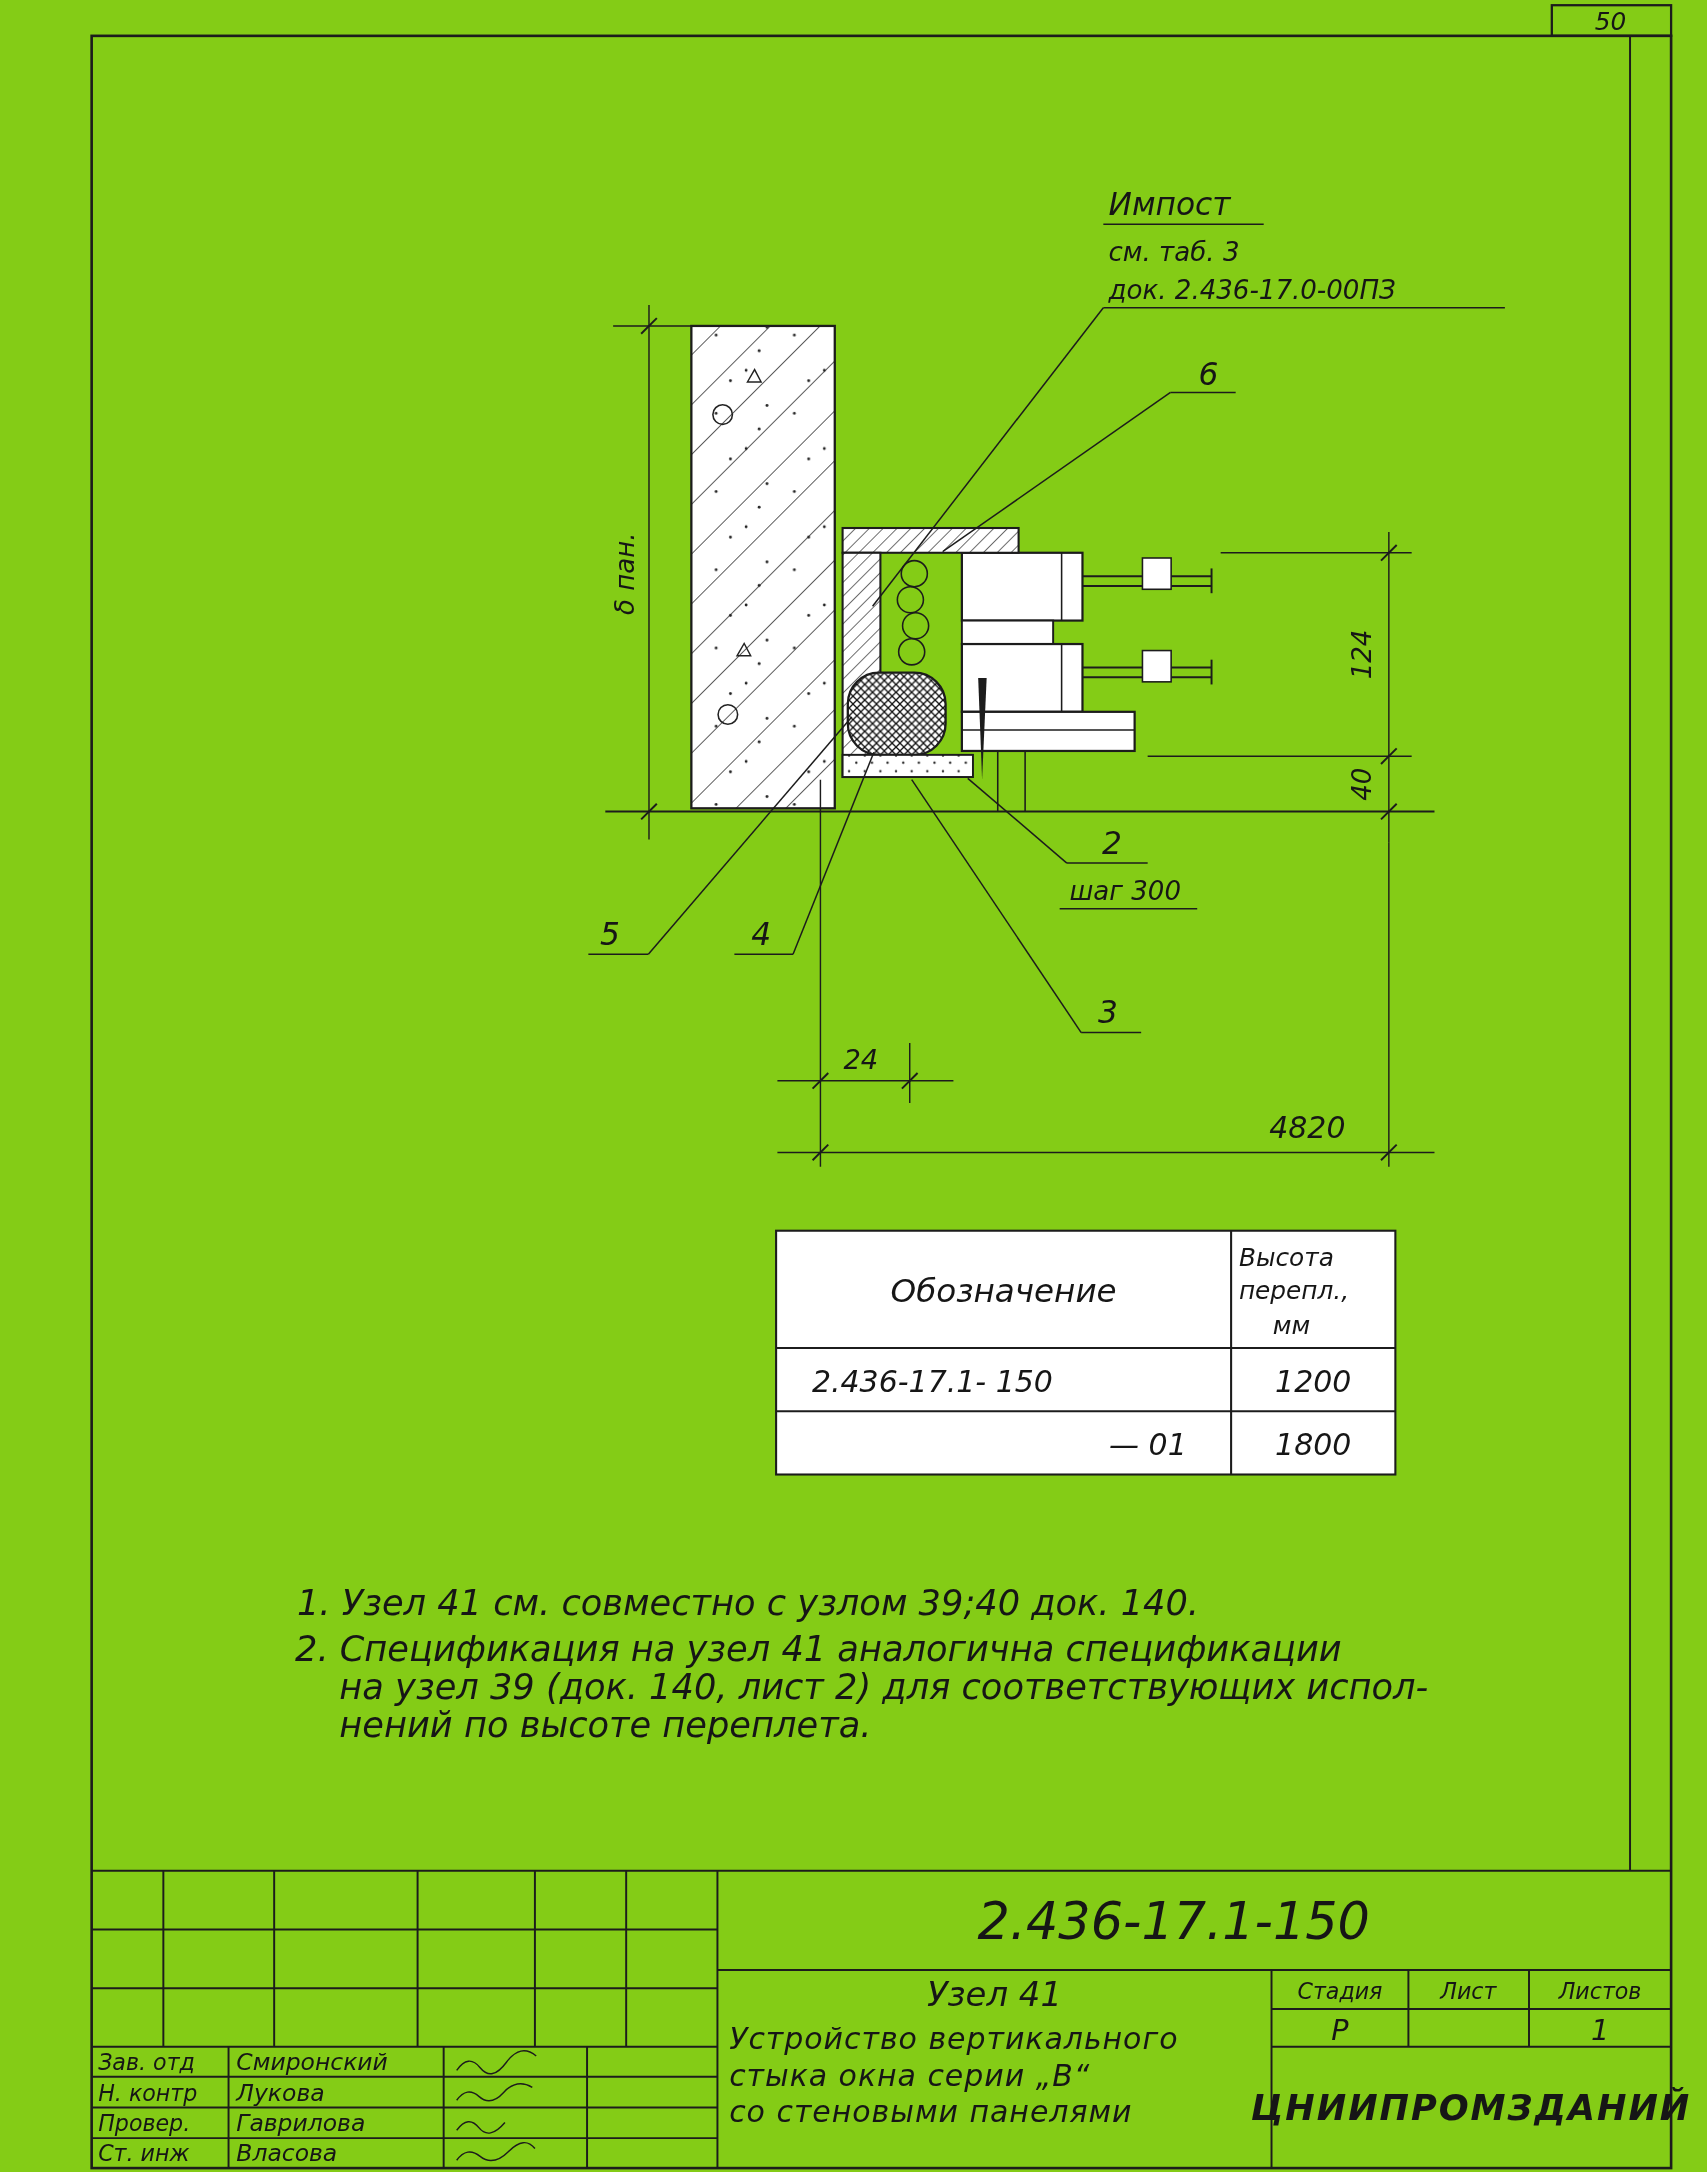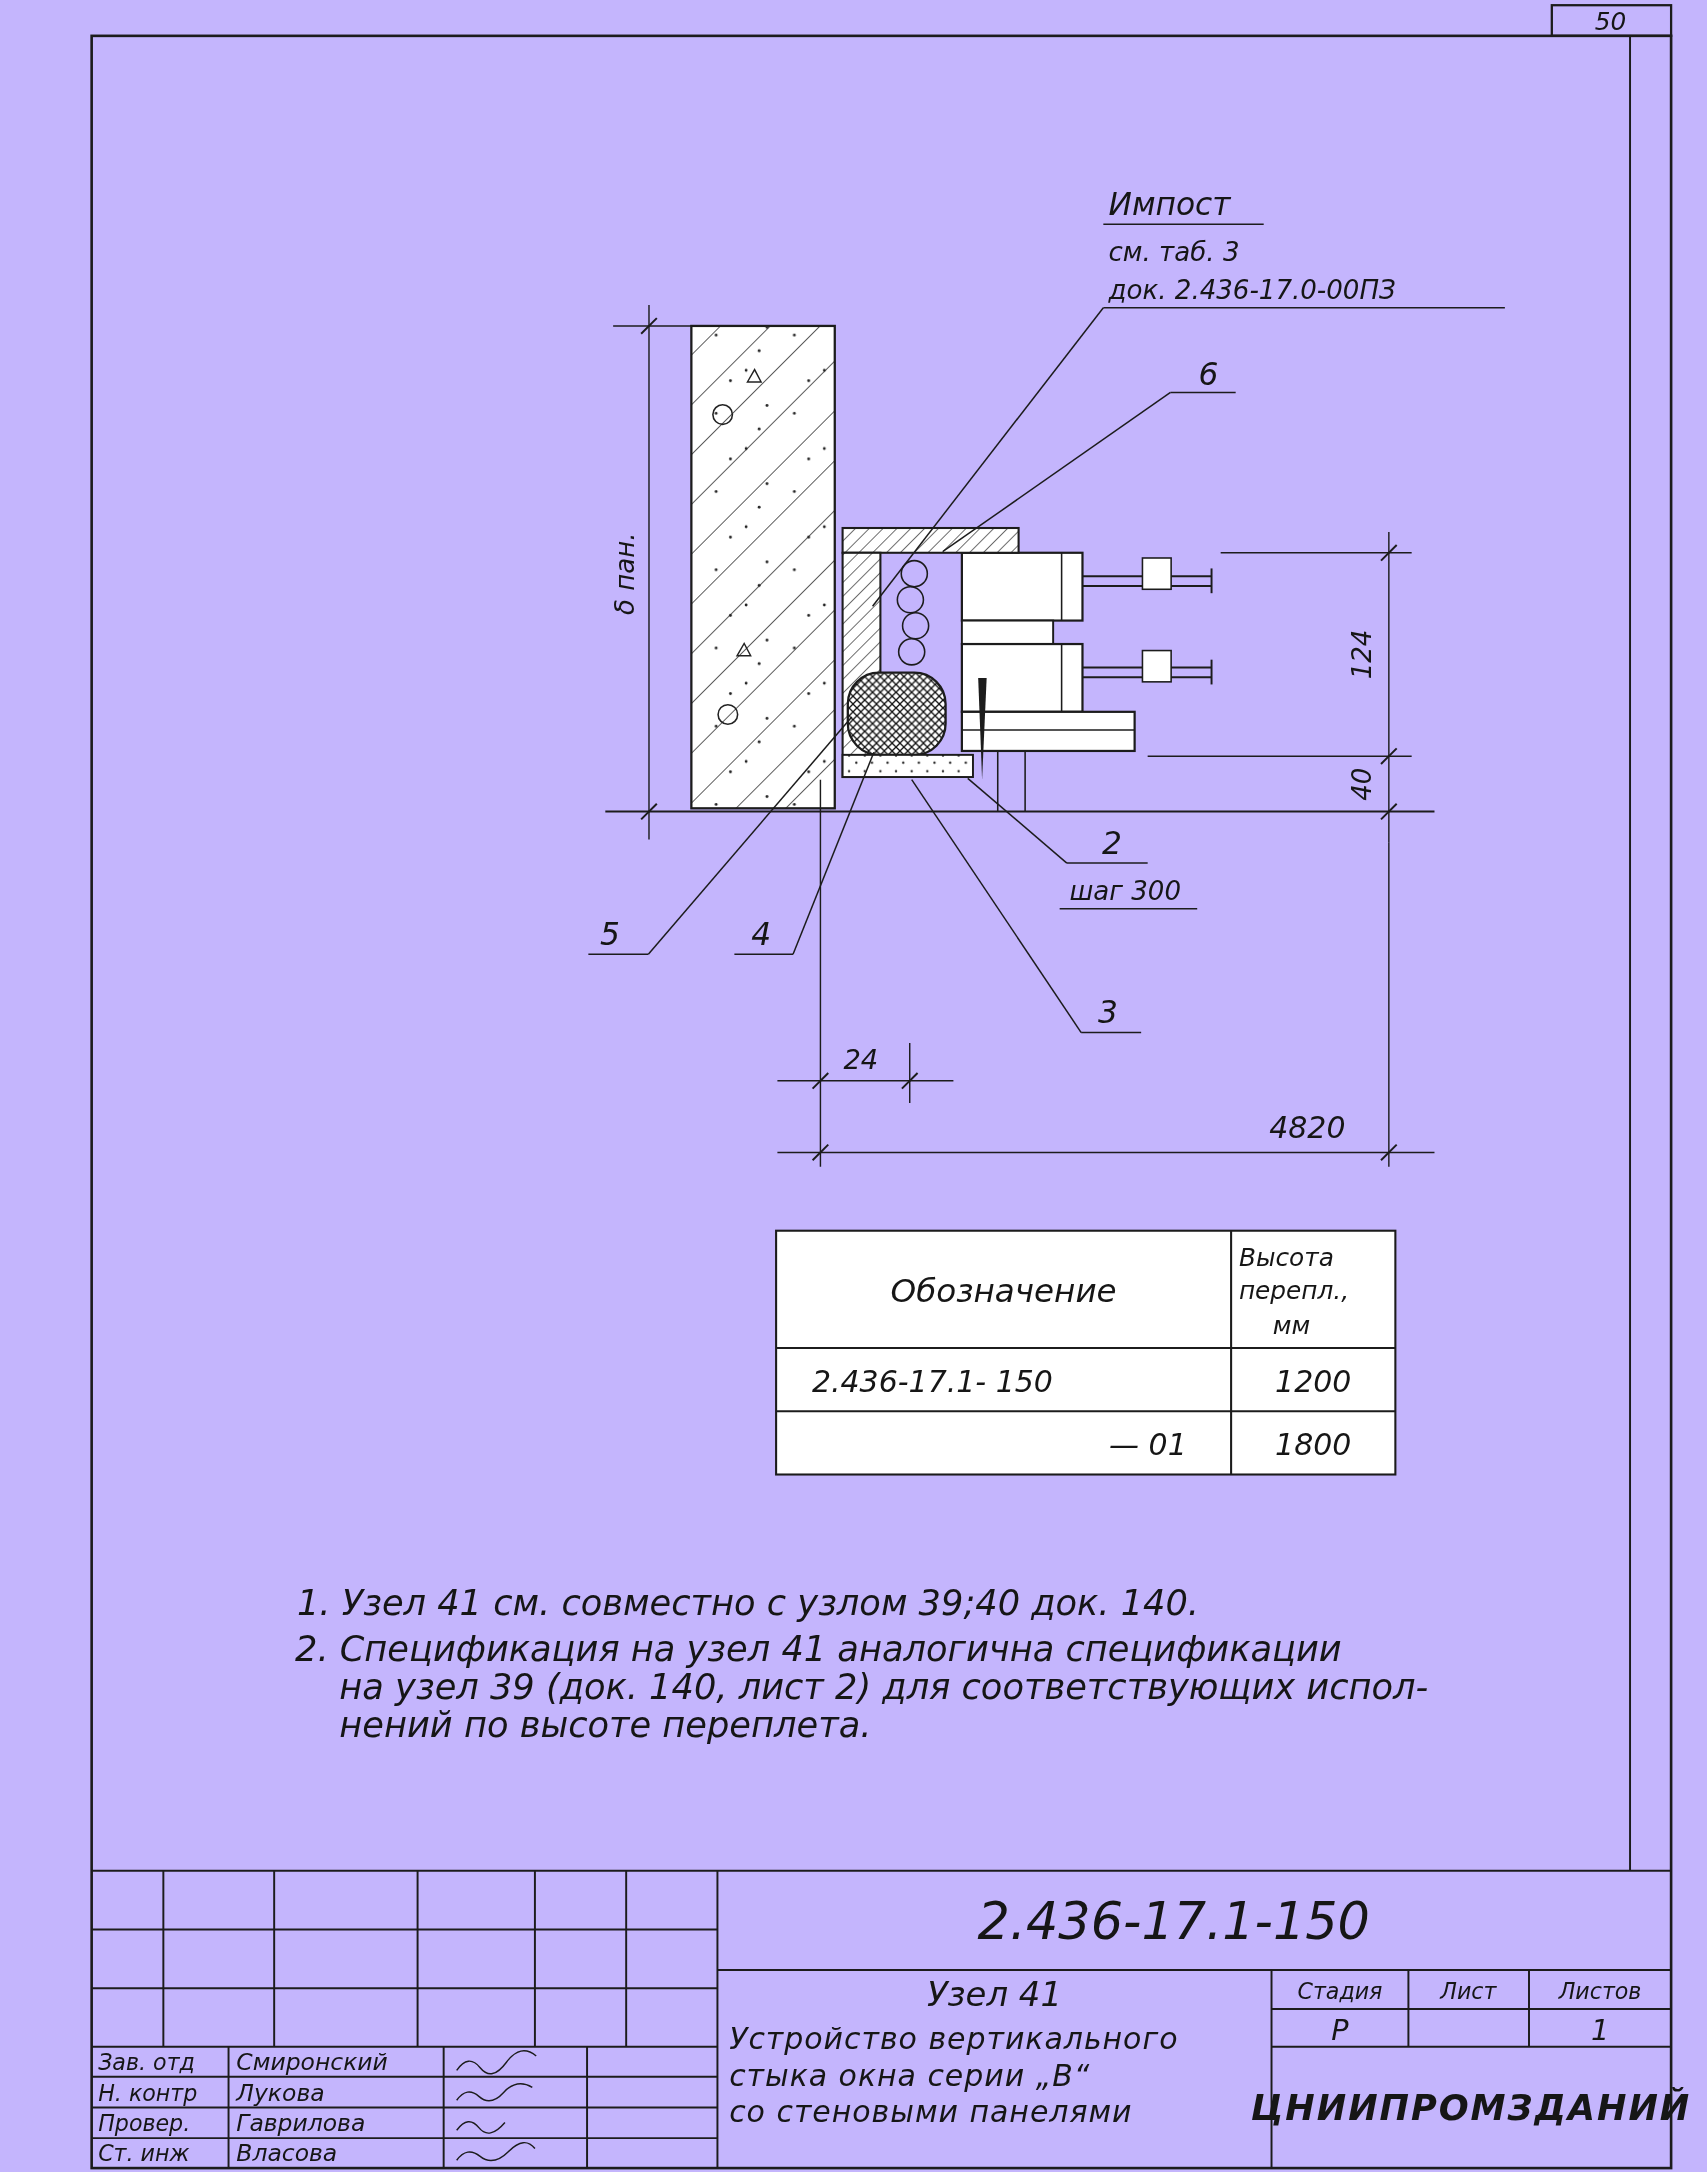--- a/index.html
+++ b/index.html
@@ -1,16 +1,16 @@
 <!DOCTYPE html>
 <html style="font-size:10.4px"><head>
 <meta charset="utf-8">
 <style>
   html,body{margin:0;padding:0;background:#ffffff;}
-  .sheet{position:relative;width:1708px;height:2172px;background:#c4b5fd;overflow:hidden;}
+  .sheet{position:relative;width:1708px;height:2172px;background:#84cc16;overflow:hidden;}
   svg{position:absolute;left:0;top:0;}
   text{font-family:"DejaVu Sans",sans-serif;fill:#161616;}
   .hw{font-style:italic;}.t34{font-size:34px}.t36{font-size:36px}.t38{font-size:38px}
   .t40{font-size:40px}.t42{font-size:42px}.t44{font-size:44px}.t46{font-size:46px}
   .t48{font-size:48px}.t50{font-size:50px}.t52{font-size:52px}.t54{font-size:54px}
   .t78{font-size:78px}
   .wide{letter-spacing:1.5px;}
   .org{font-weight:700;letter-spacing:3px;}
 </style>
 </head>

